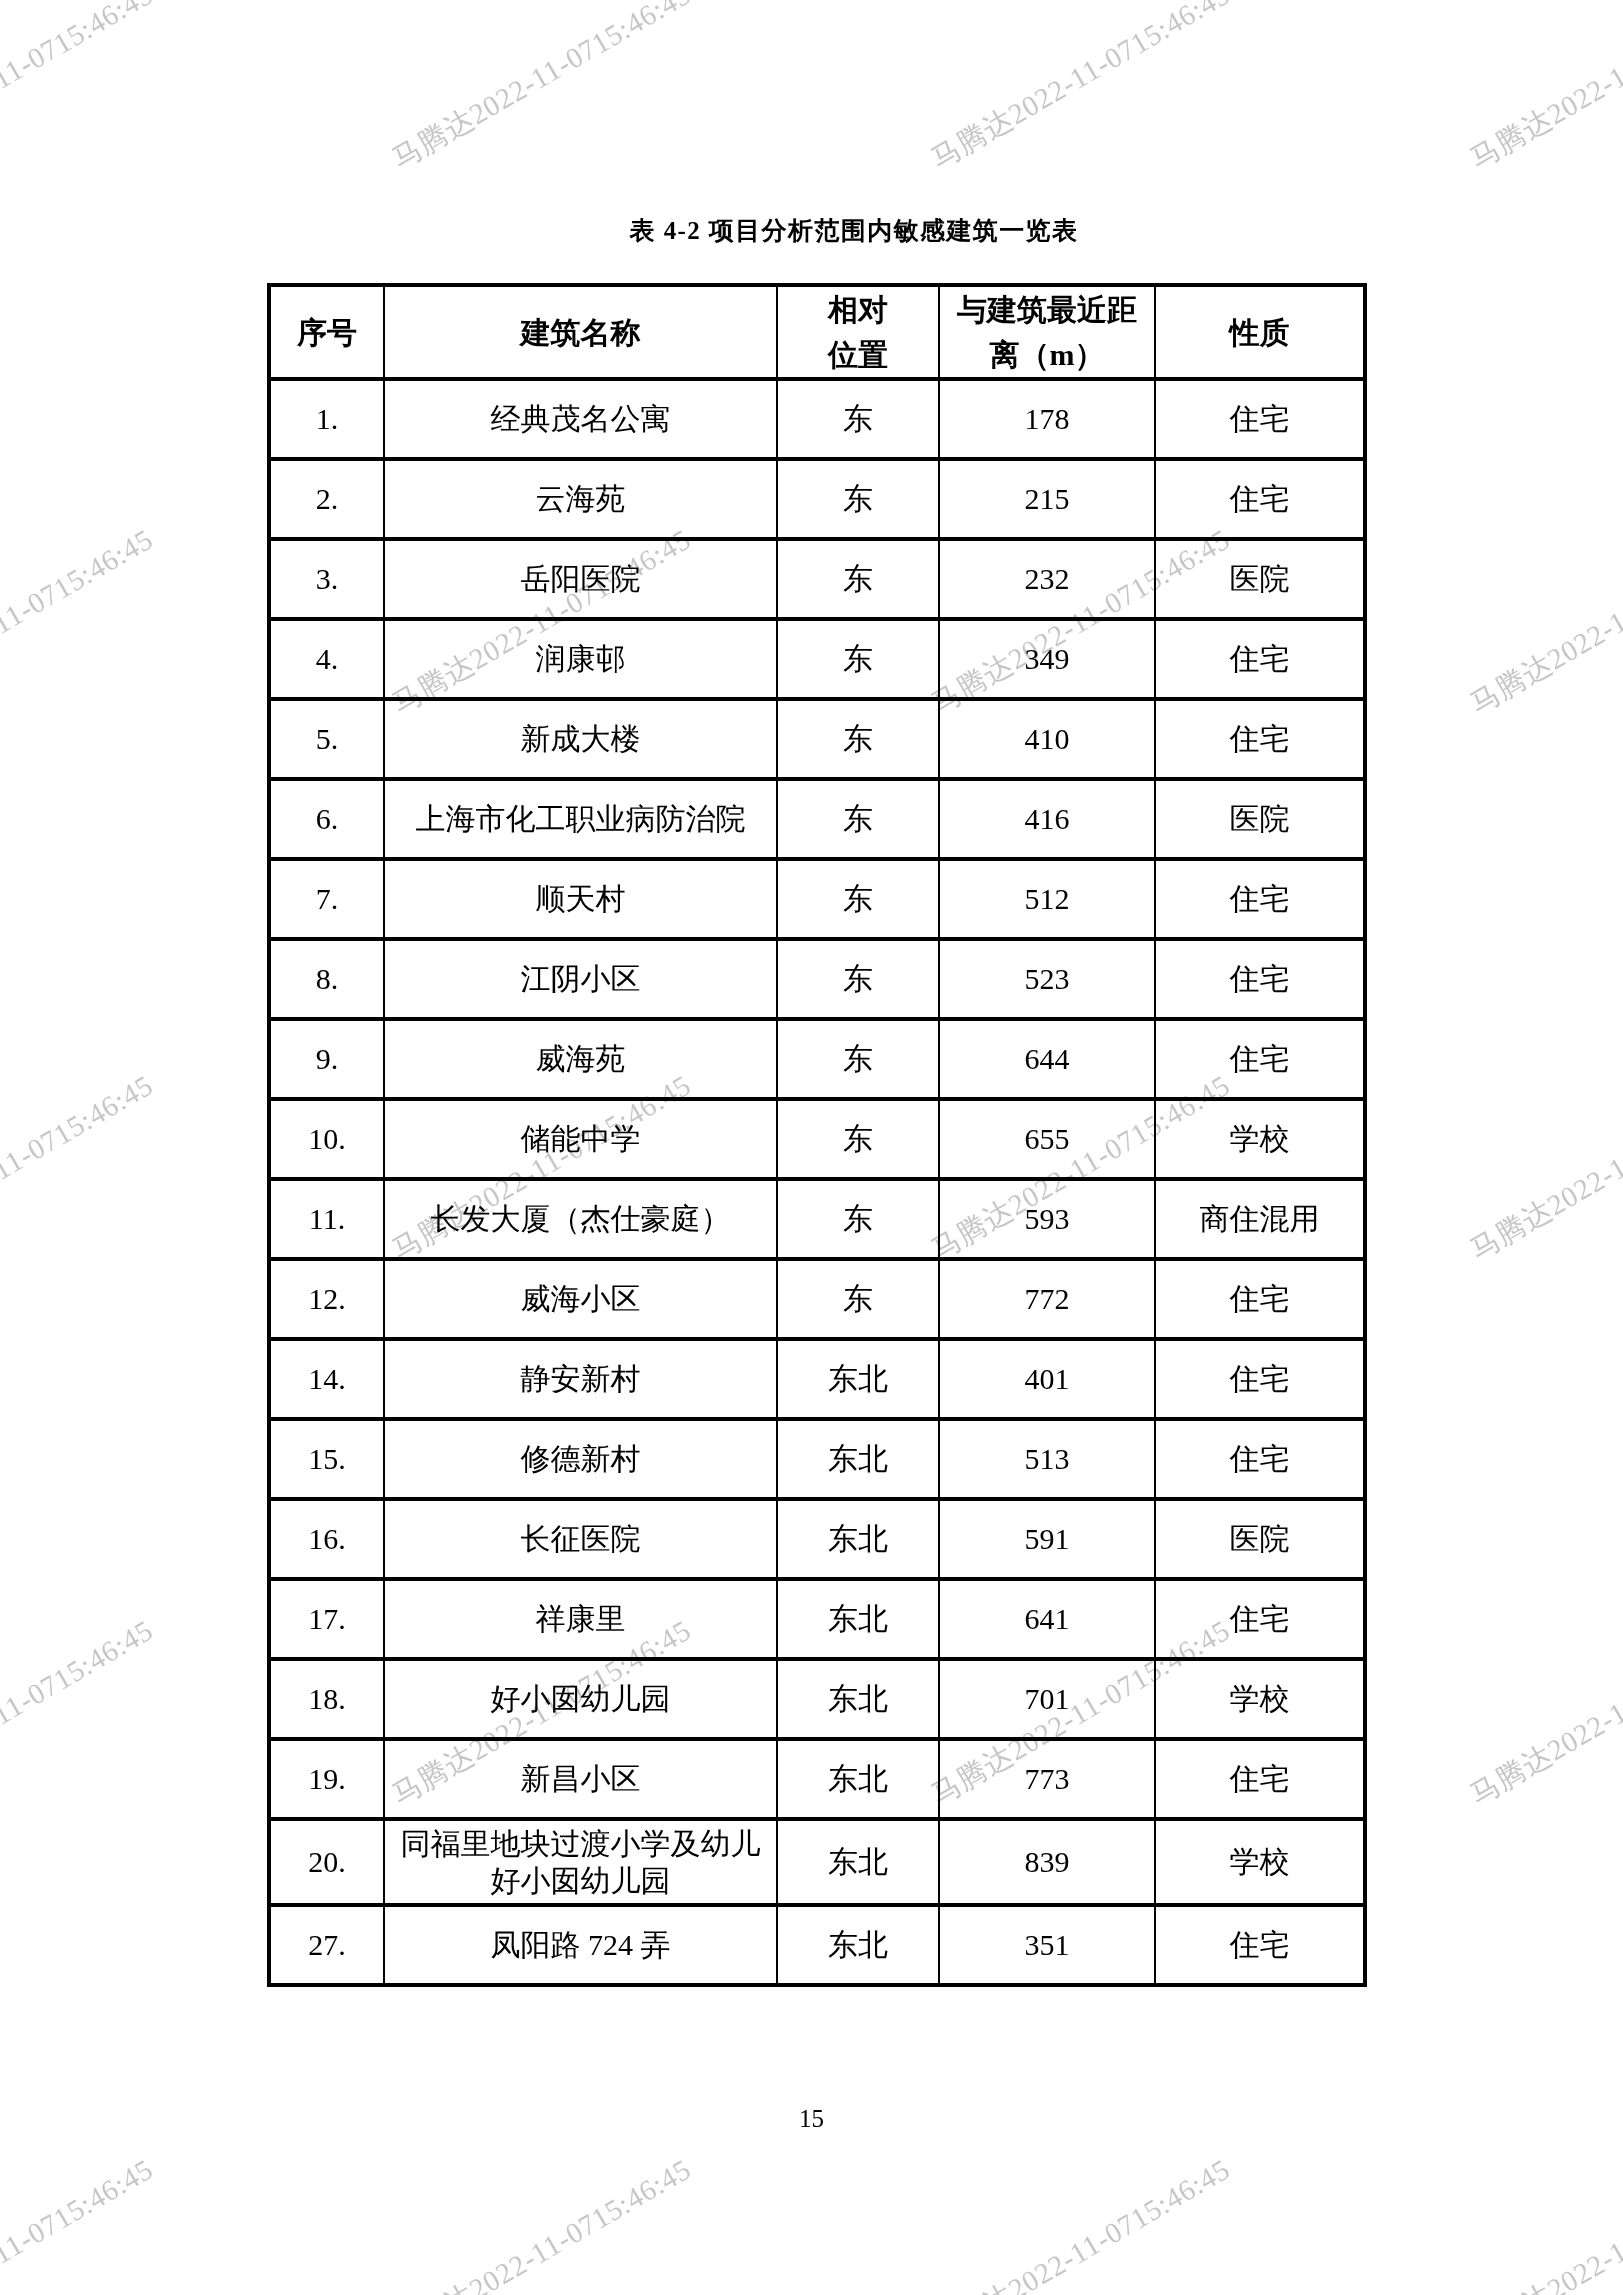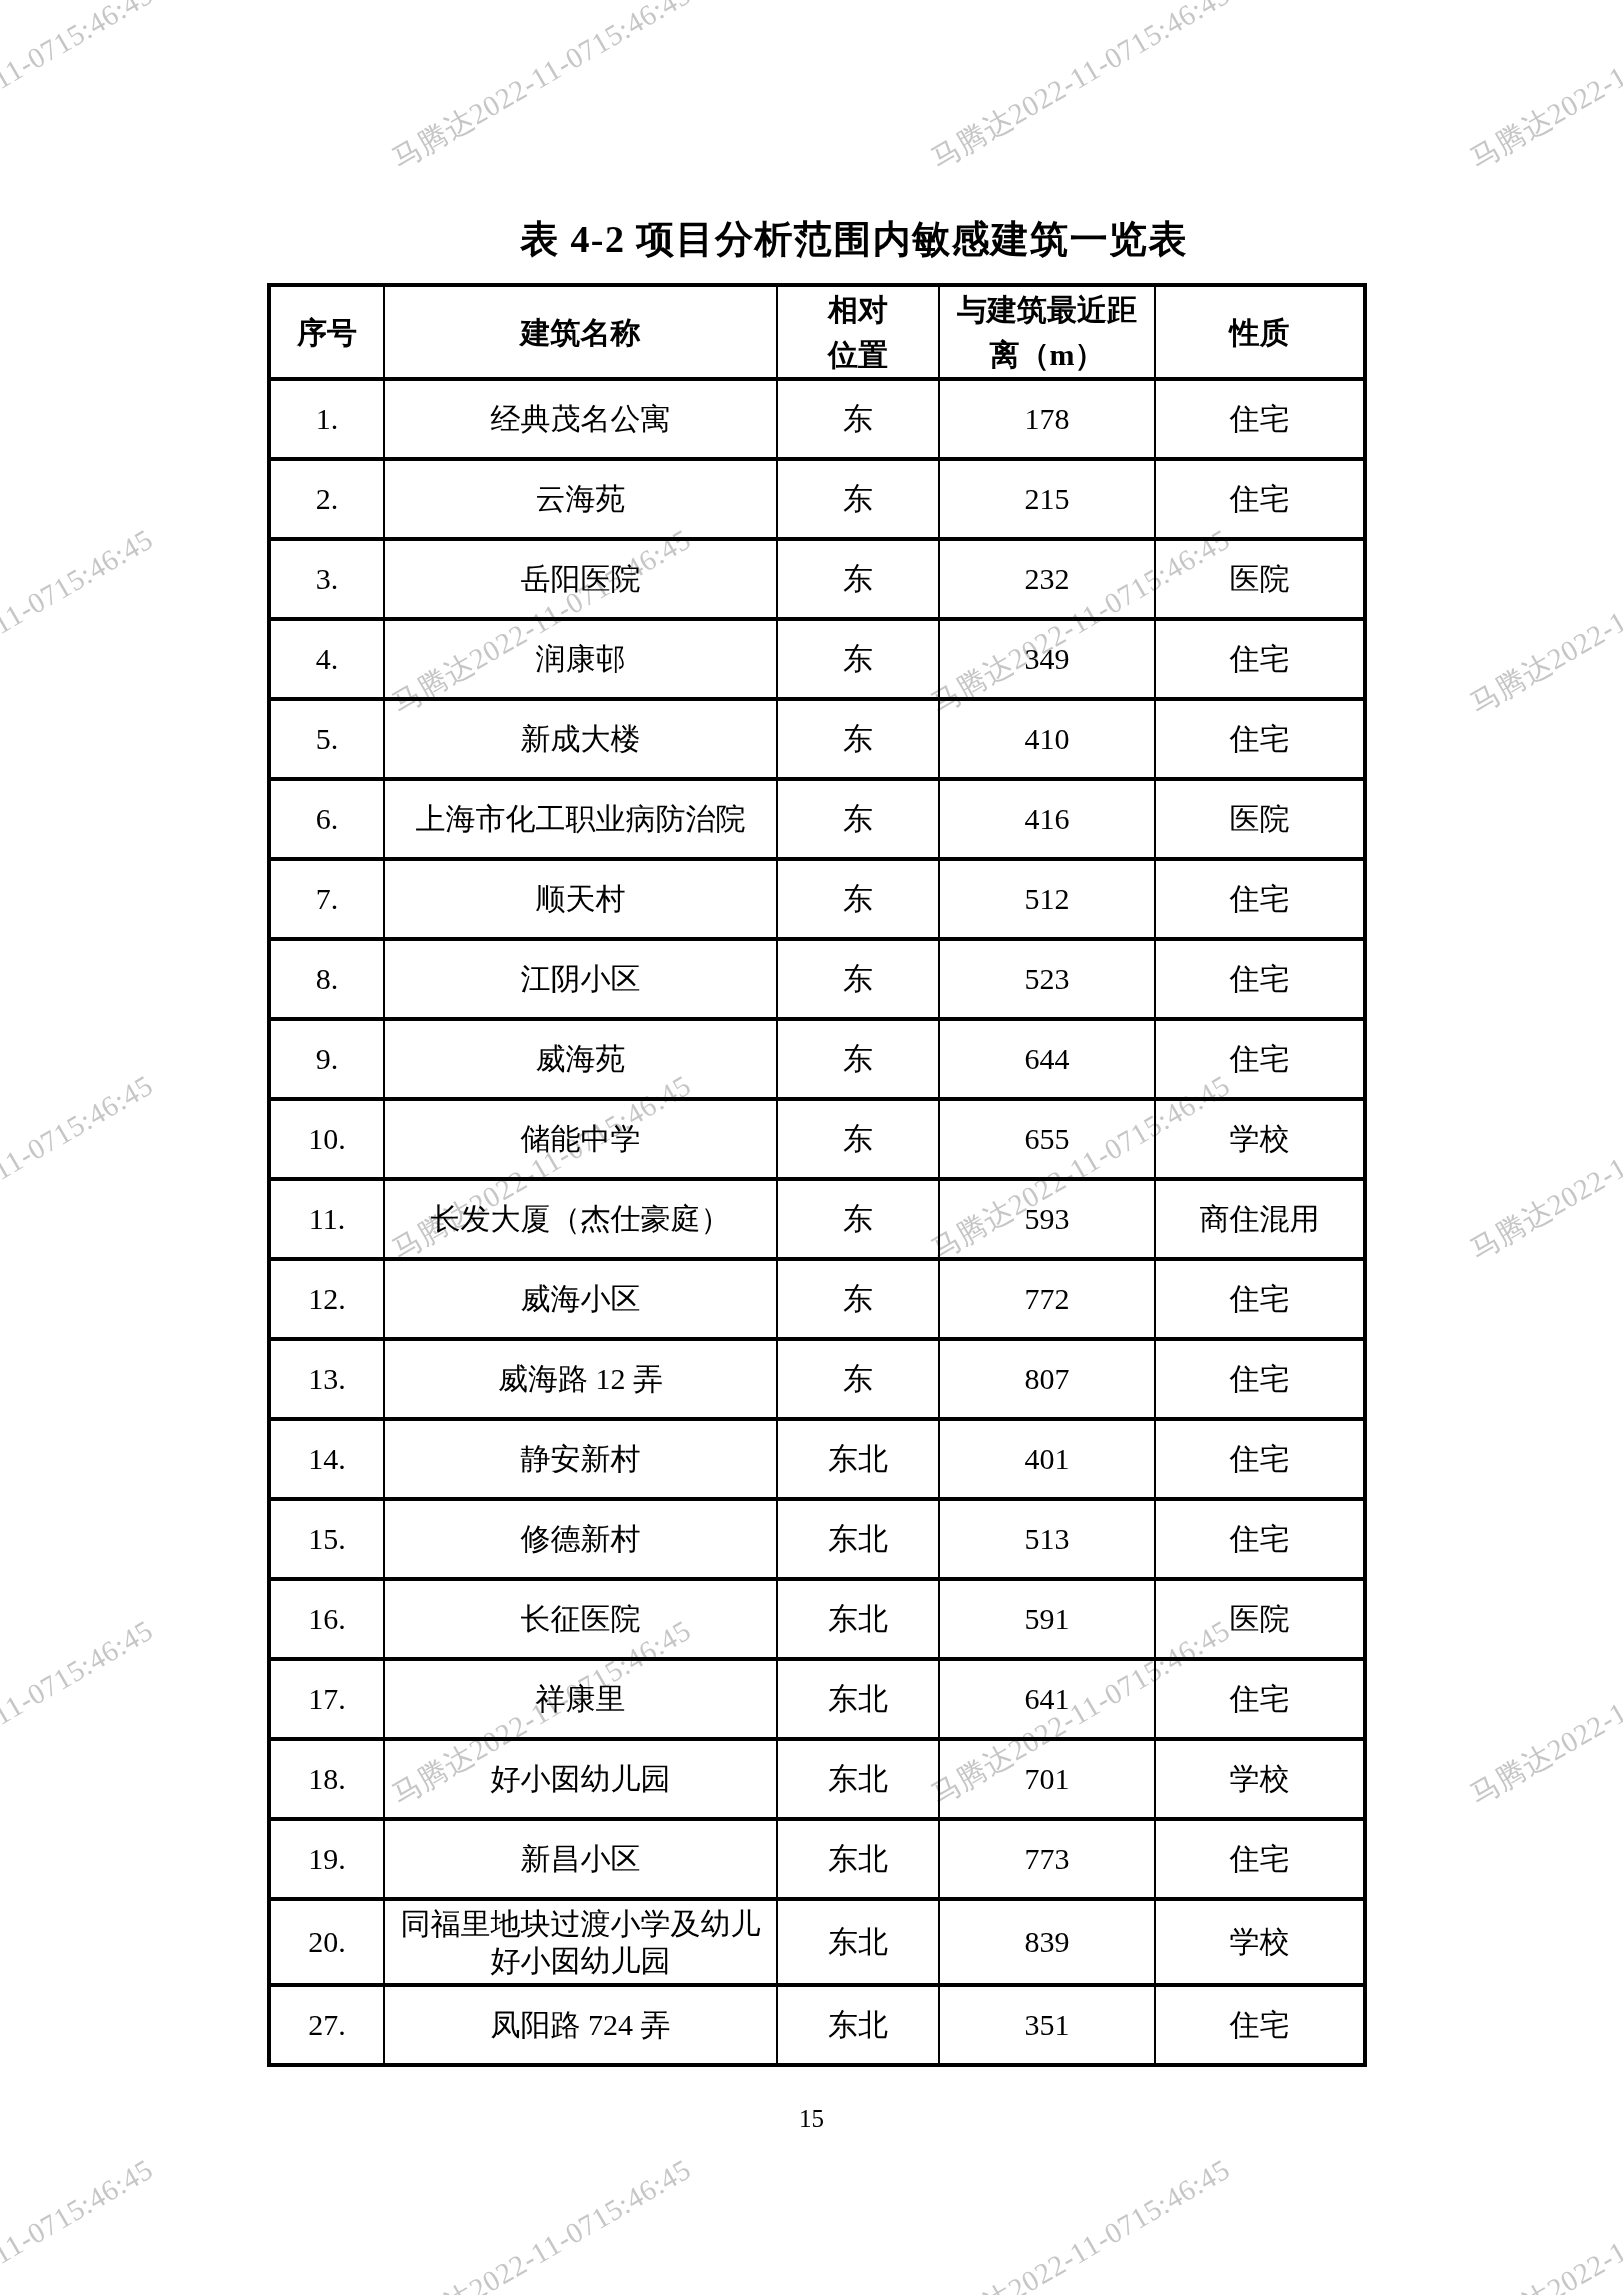--- a/index.html
+++ b/index.html
@@ -26,21 +26,21 @@
     transform: rotate(-30deg);
     transform-origin: 0 50%;
     font-family: "Liberation Serif", "DejaVu Serif", serif;
   }
   
   .doc-title {
     position: absolute;
     top: 214px; left: 0; width: 1623px;
     text-align: center;
     text-indent: 85px;
-    font-size: 38px;
+    font-size: 25px;
     font-weight: bold;
     letter-spacing: 1.4px;
     z-index: 1;
   }
   
   table.main {
     position: absolute;
     left: 243px; top: 283px;
     width: 1096px;
     border-collapse: collapse;
@@ -208,27 +208,20 @@
           <td class="nature-cell">商住混用</td>
         </tr>
         <tr>
           <td class="no-cell">12.</td>
           <td class="name-cell">威海小区</td>
           <td class="pos-cell">东</td>
           <td class="dist-cell">772</td>
           <td class="nature-cell">住宅</td>
         </tr>
         <tr>
-          <td class="no-cell">13.</td>
-          <td class="name-cell">威海路 12 弄</td>
-          <td class="pos-cell">东</td>
-          <td class="dist-cell">807</td>
-          <td class="nature-cell">住宅</td>
-        </tr>
-        <tr>
           <td class="no-cell">14.</td>
           <td class="name-cell">静安新村</td>
           <td class="pos-cell">东北</td>
           <td class="dist-cell">401</td>
           <td class="nature-cell">住宅</td>
         </tr>
         <tr>
           <td class="no-cell">15.</td>
           <td class="name-cell">修德新村</td>
           <td class="pos-cell">东北</td>

